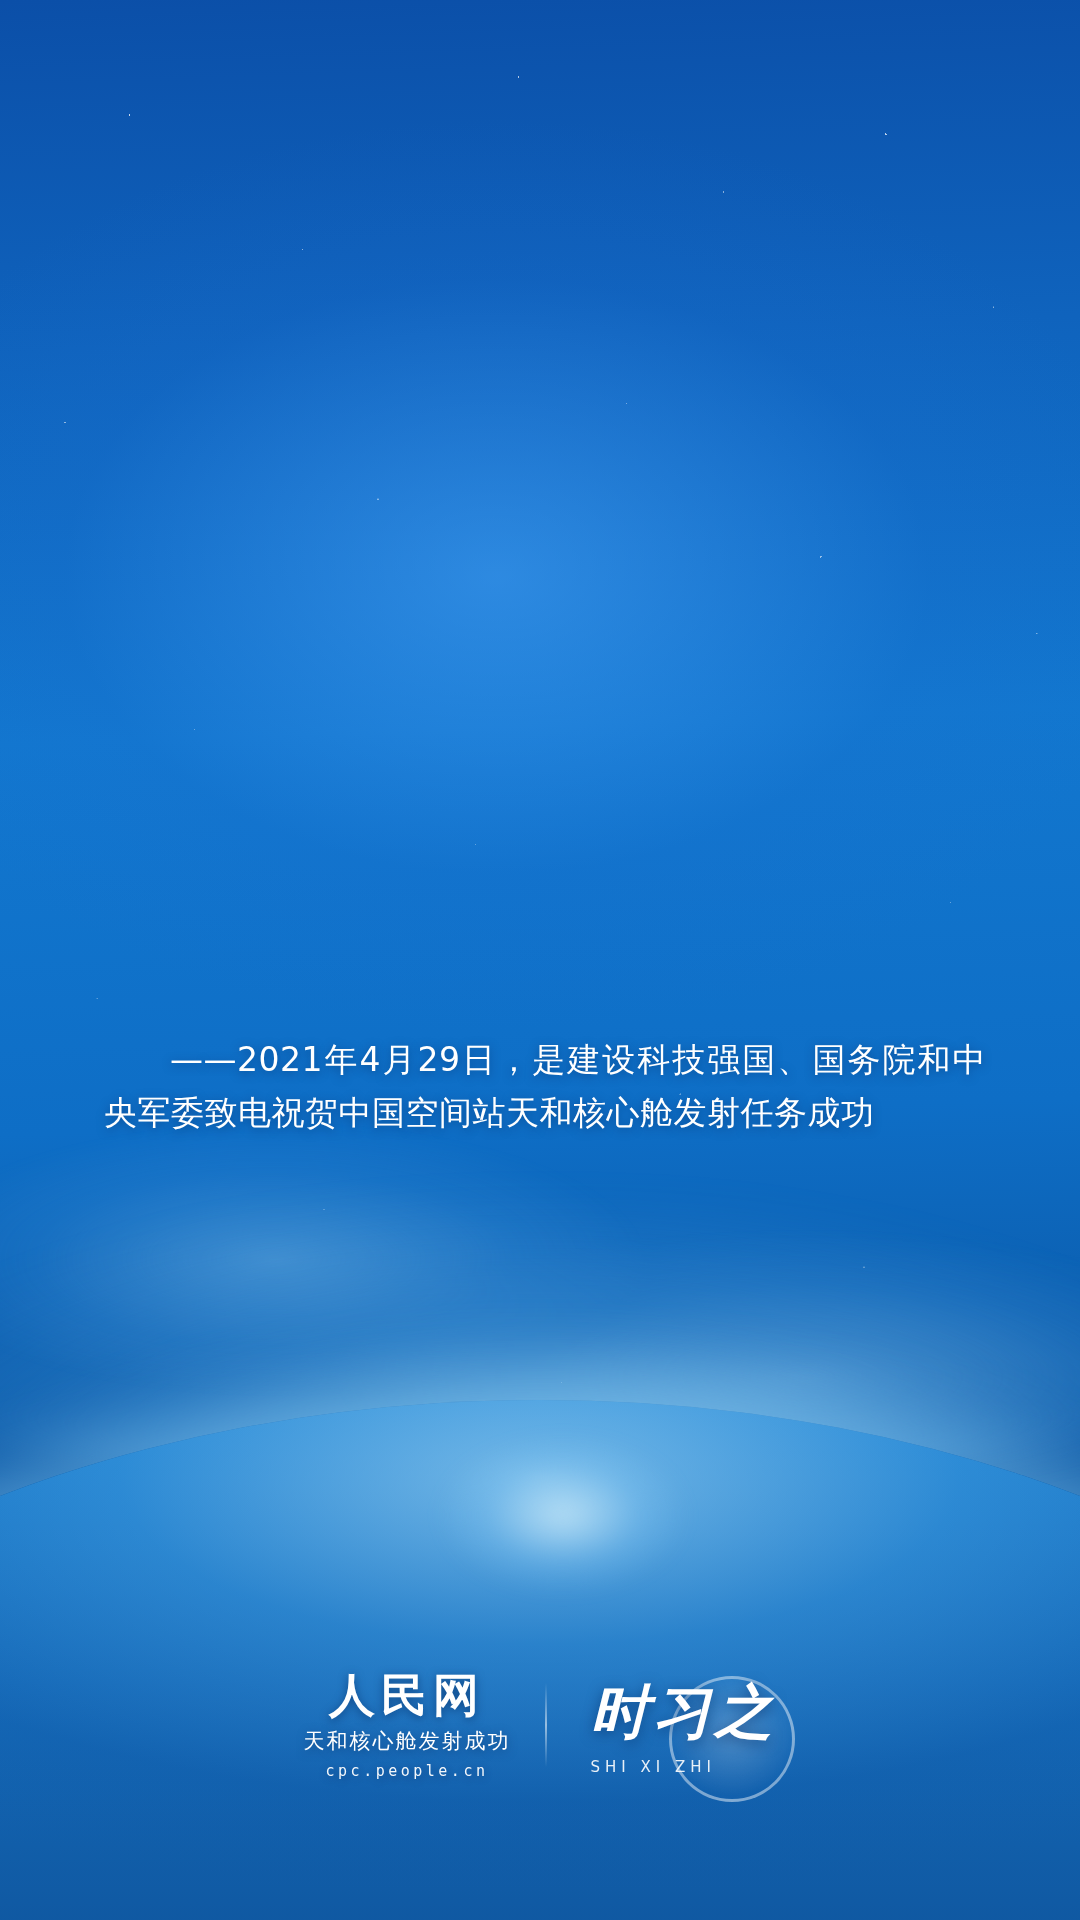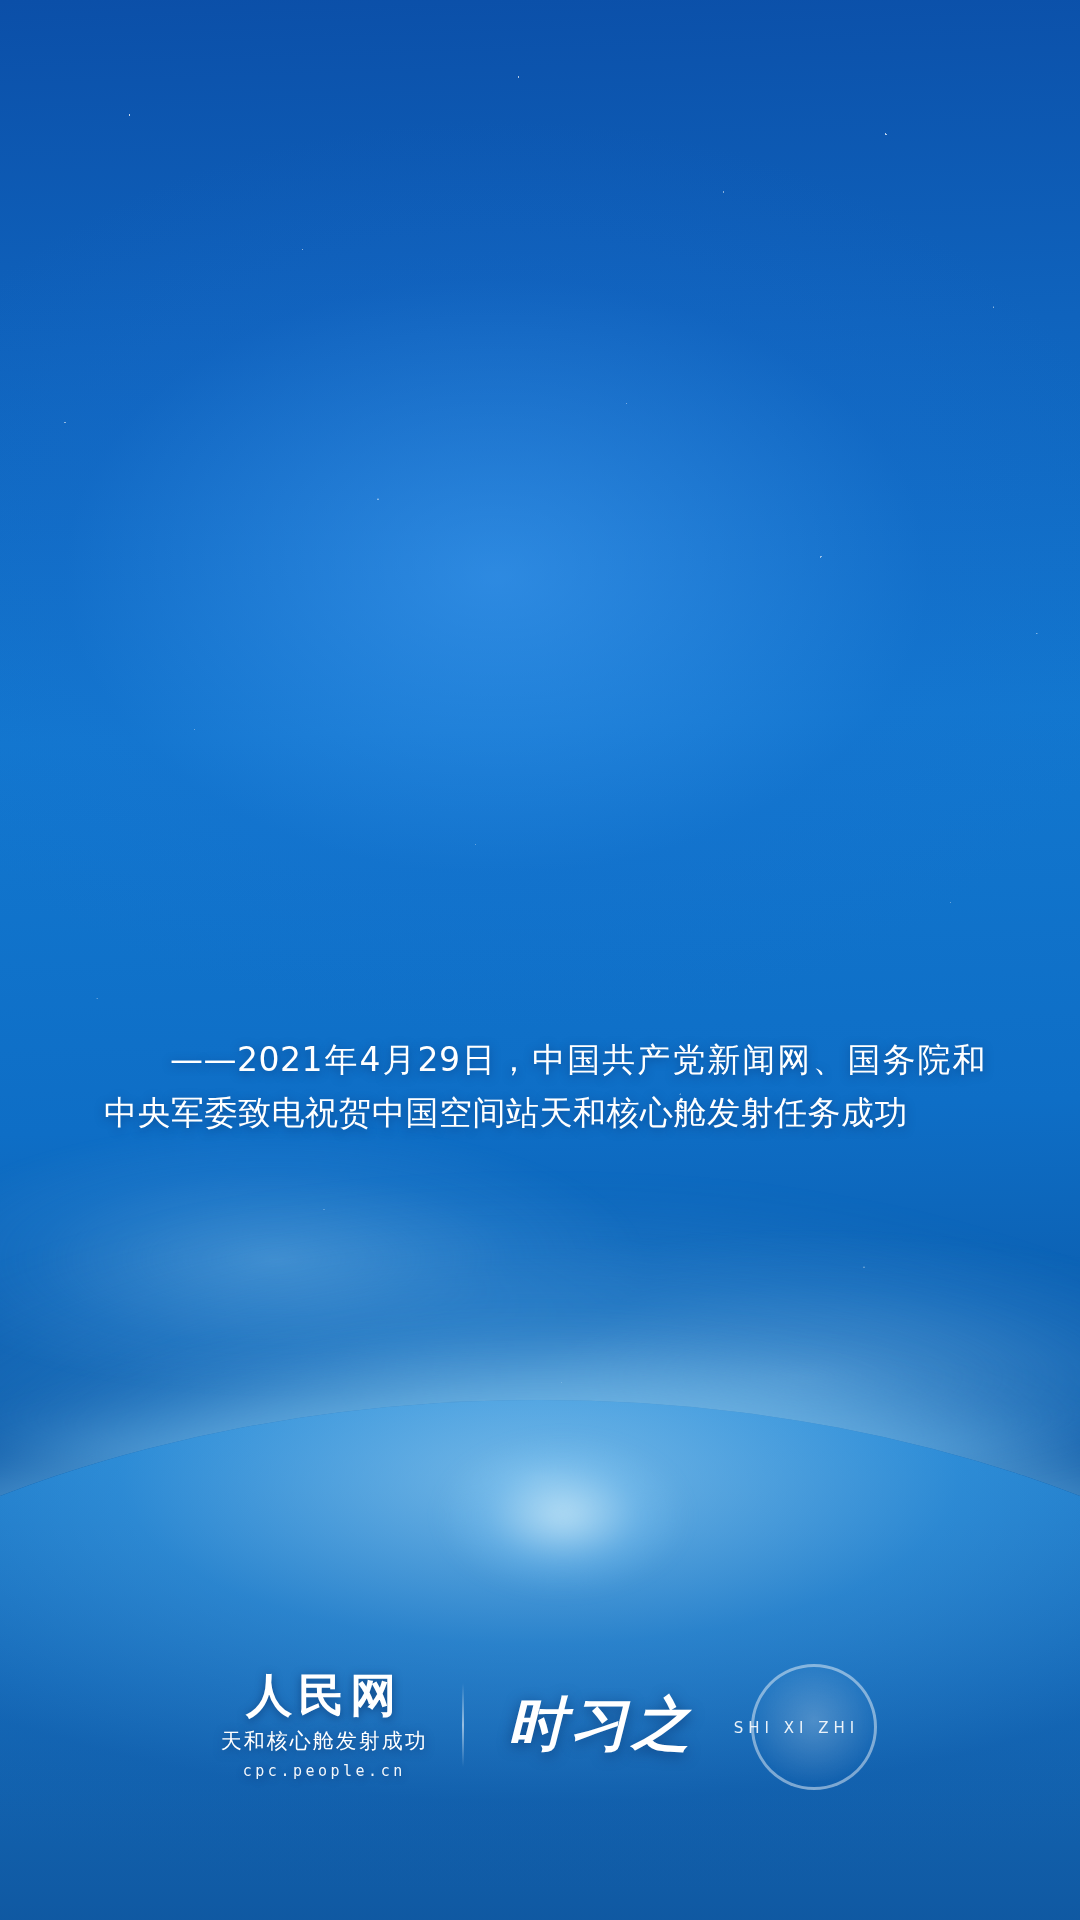--- a/index.html
+++ b/index.html
@@ -166,22 +166,21 @@
     font-family: "DejaVu Sans Mono", monospace;
   }
   .divider {
     width: 2px;
     height: 84px;
     background: linear-gradient(180deg, rgba(255,255,255,0) 0%, rgba(255,255,255,0.55) 50%, rgba(255,255,255,0) 100%);
   }
   .column-logo {
     position: relative;
     display: flex;
-    flex-direction: row;
-    align-items: center;
+    flex-direction: column;
     justify-content: center;
     color: #ffffff;
     padding-left: 10px;
   }
   .column-ring {
     position: absolute;
     right: -18px;
     bottom: -26px;
     width: 120px;
     height: 120px;
@@ -198,36 +197,35 @@
     text-shadow: 0 3px 14px rgba(5,40,95,0.6);
     font-style: italic;
   }
   .column-pinyin {
     position: relative;
     font-size: 15px;
     letter-spacing: 5px;
     margin-top: 6px;
     opacity: 0.9;
     font-family: "DejaVu Sans", "Liberation Sans", sans-serif;
-    margin-left: 40px;
   }
 </style>
 </head>
 <body>
 
 <div class="poster">
   <div class="stars"></div>
   <div class="nebula"></div>
   <div class="planet-glow"></div>
   <div class="planet"></div>
   <div class="bright-spot"></div>
 
   <div class="content">
 
-    <p class="attribution">——2021年4月29日，中国共产党新闻网、国务院和中央军委致电祝贺中国空间站天和核心舱发射任务成功</p>
+    <p class="attribution">——2021年4月29日，是建设科技强国、国务院和中央军委致电祝贺中国空间站天和核心舱发射任务成功</p>
 
     <div class="footer">
       <div class="brand">
         <span class="brand-main">人民网</span>
         <span class="brand-sub">天和核心舱发射成功</span>
         <span class="brand-url">cpc.people.cn</span>
       </div>
 
       <div class="divider"></div>
 

